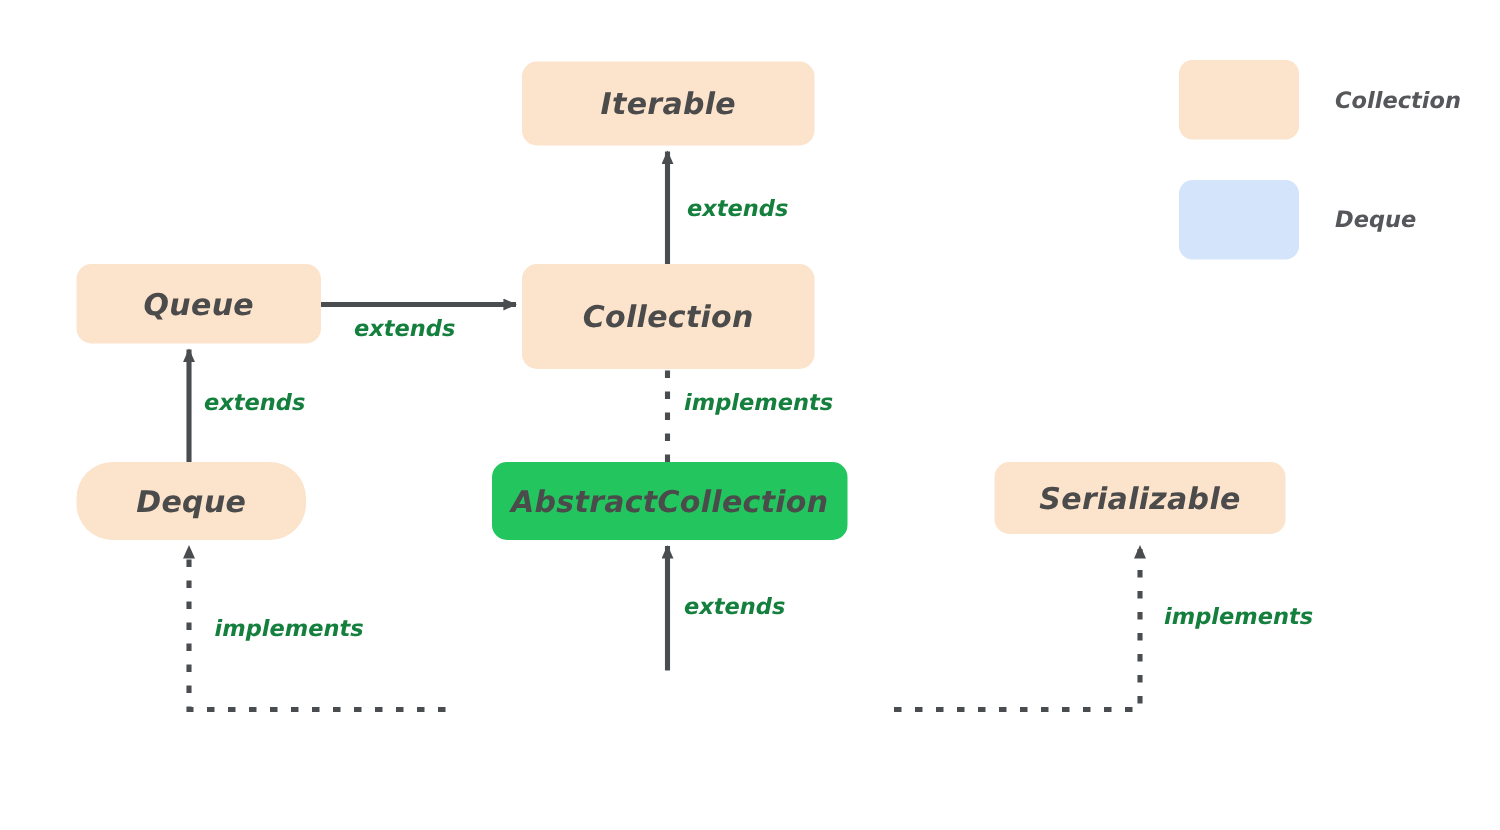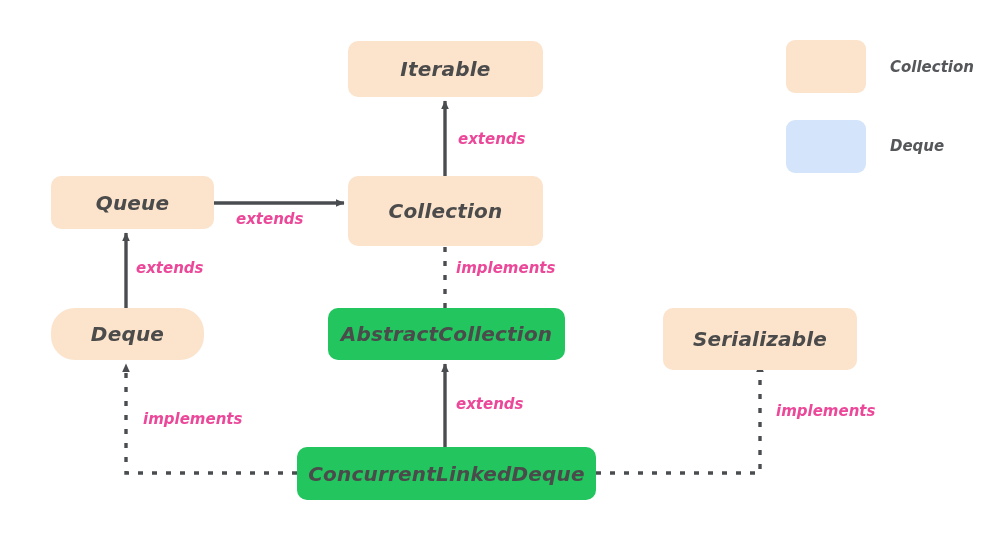--- a/index.html
+++ b/index.html
@@ -47,21 +47,21 @@
   }
   .node.iface { background: #fce3cc; }
   .node.klass { background: #22c55e; }
 
   .edge-label {
     position: absolute;
     font-family: "DejaVu Sans", sans-serif;
     font-style: italic;
     font-weight: bold;
     font-size: 15px;
-    color: #ec4899;
+    color: #15803d;
     white-space: nowrap;
   }
 
   .legend-swatch {
     position: absolute;
     border-radius: 9px;
   }
   .legend-label {
     position: absolute;
     font-family: "DejaVu Sans", sans-serif;
@@ -126,27 +126,24 @@
   </div>
 
   <div class="node iface" style="left:51px; top:308px; width:153px; height:52px;border-radius:24px;">
     <span class="node-label">Deque</span>
   </div>
 
   <div class="node klass" style="left:328px; top:308px; width:237px; height:52px;">
     <span class="node-label">AbstractCollection</span>
   </div>
 
-  <div class="node iface" style="left:663px; top:308px; width:194px; height:62px;">
+  <div class="node iface" style="left:663px; top:308px; width:194px; height:48px;">
     <span class="node-label">Serializable</span>
   </div>
 
-  <div class="node klass" style="left:297px; top:447px; width:299px; height:53px;">
-    <span class="node-label">ConcurrentLinkedDeque</span>
-  </div>
 
   <div class="edge-label" style="left:458px; top:130px;">extends</div>
 
   <div class="edge-label" style="left:236px; top:210px;">extends</div>
 
   <div class="edge-label" style="left:136px; top:259px;">extends</div>
 
   <div class="edge-label" style="left:456px; top:259px;">implements</div>
 
   <div class="edge-label" style="left:456px; top:395px;">extends</div>

